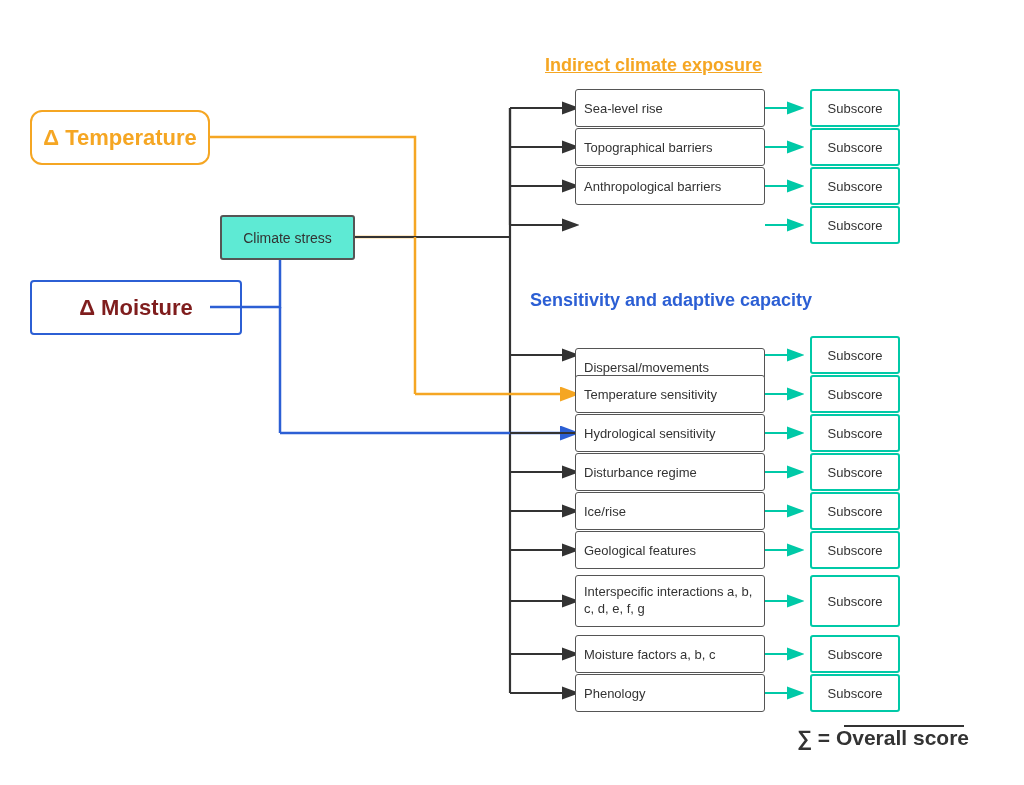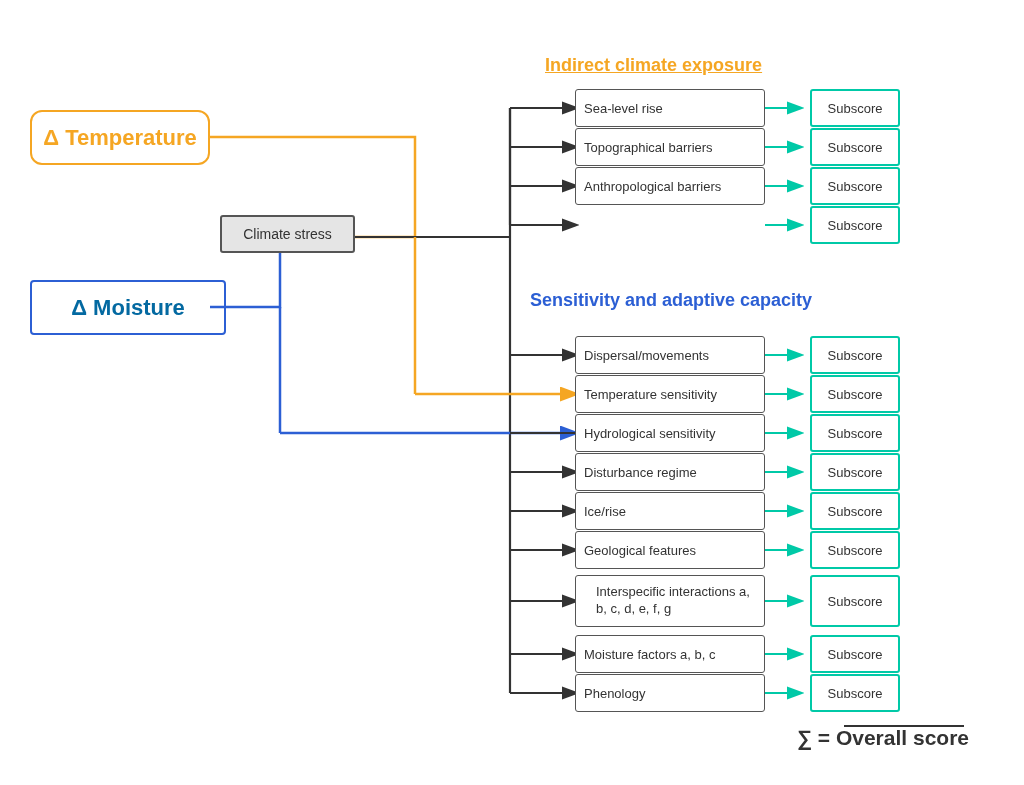--- a/index.html
+++ b/index.html
@@ -29,45 +29,45 @@
       align-items: center;
       justify-content: center;
       font-size: 22px;
       font-weight: bold;
       color: #f5a623;
     }
     .box-moisture {
       position: absolute;
       left: 30px;
       top: 280px;
-      width: 196px;
+      width: 212px;
       height: 55px;
       border: 2.5px solid #2c5fd4;
       border-radius: 4px;
       display: flex;
       align-items: center;
       justify-content: center;
       font-size: 22px;
       font-weight: bold;
-      color: #0369a1;
+      color: #7f1d1d;
     }
     .box-climate-stress {
       position: absolute;
       left: 220px;
       top: 215px;
       width: 135px;
-      height: 38px;
+      height: 45px;
       border: 2px solid #555;
       border-radius: 3px;
       display: flex;
       align-items: center;
       justify-content: center;
       font-size: 14px;
       color: #333;
-      background: #e5e5e5;
+      background: #5eead4;
     }
     
     .section-header-indirect {
       position: absolute;
       left: 545px;
       top: 55px;
       font-size: 18px;
       font-weight: bold;
       color: #f5a623;
       text-decoration: underline;
@@ -95,21 +95,21 @@
       background: #fff;
     }
     .item-box-tall {
       position: absolute;
       width: 190px;
       height: 52px;
       border: 1.5px solid #555;
       border-radius: 3px;
       display: flex;
       align-items: center;
-      padding-left: 20px;
+      padding-left: 8px;
       font-size: 13px;
       color: #333;
       background: #fff;
       line-height: 1.3;
     }
     
     .subscore-box {
       position: absolute;
       width: 90px;
       height: 38px;
@@ -253,21 +253,21 @@
 
   <div class="item-box" style="left:575px; top:128px;padding-left:8px;">
     <span>Topographical barriers</span>
   </div>
 
   <div class="item-box" style="left:575px; top:167px;">
     <span>Anthropological barriers</span>
   </div>
 
 
-  <div class="item-box" style="left:575px; top:336px;">
+  <div class="item-box" style="left:575px; top:348px;">
     <span>Dispersal/movements</span>
   </div>
 
   <div class="item-box" style="left:575px; top:375px;">
     <span>Temperature sensitivity</span>
   </div>
 
   <div class="item-box" style="left:575px; top:414px;">
     <span>Hydrological sensitivity</span>
   </div>

